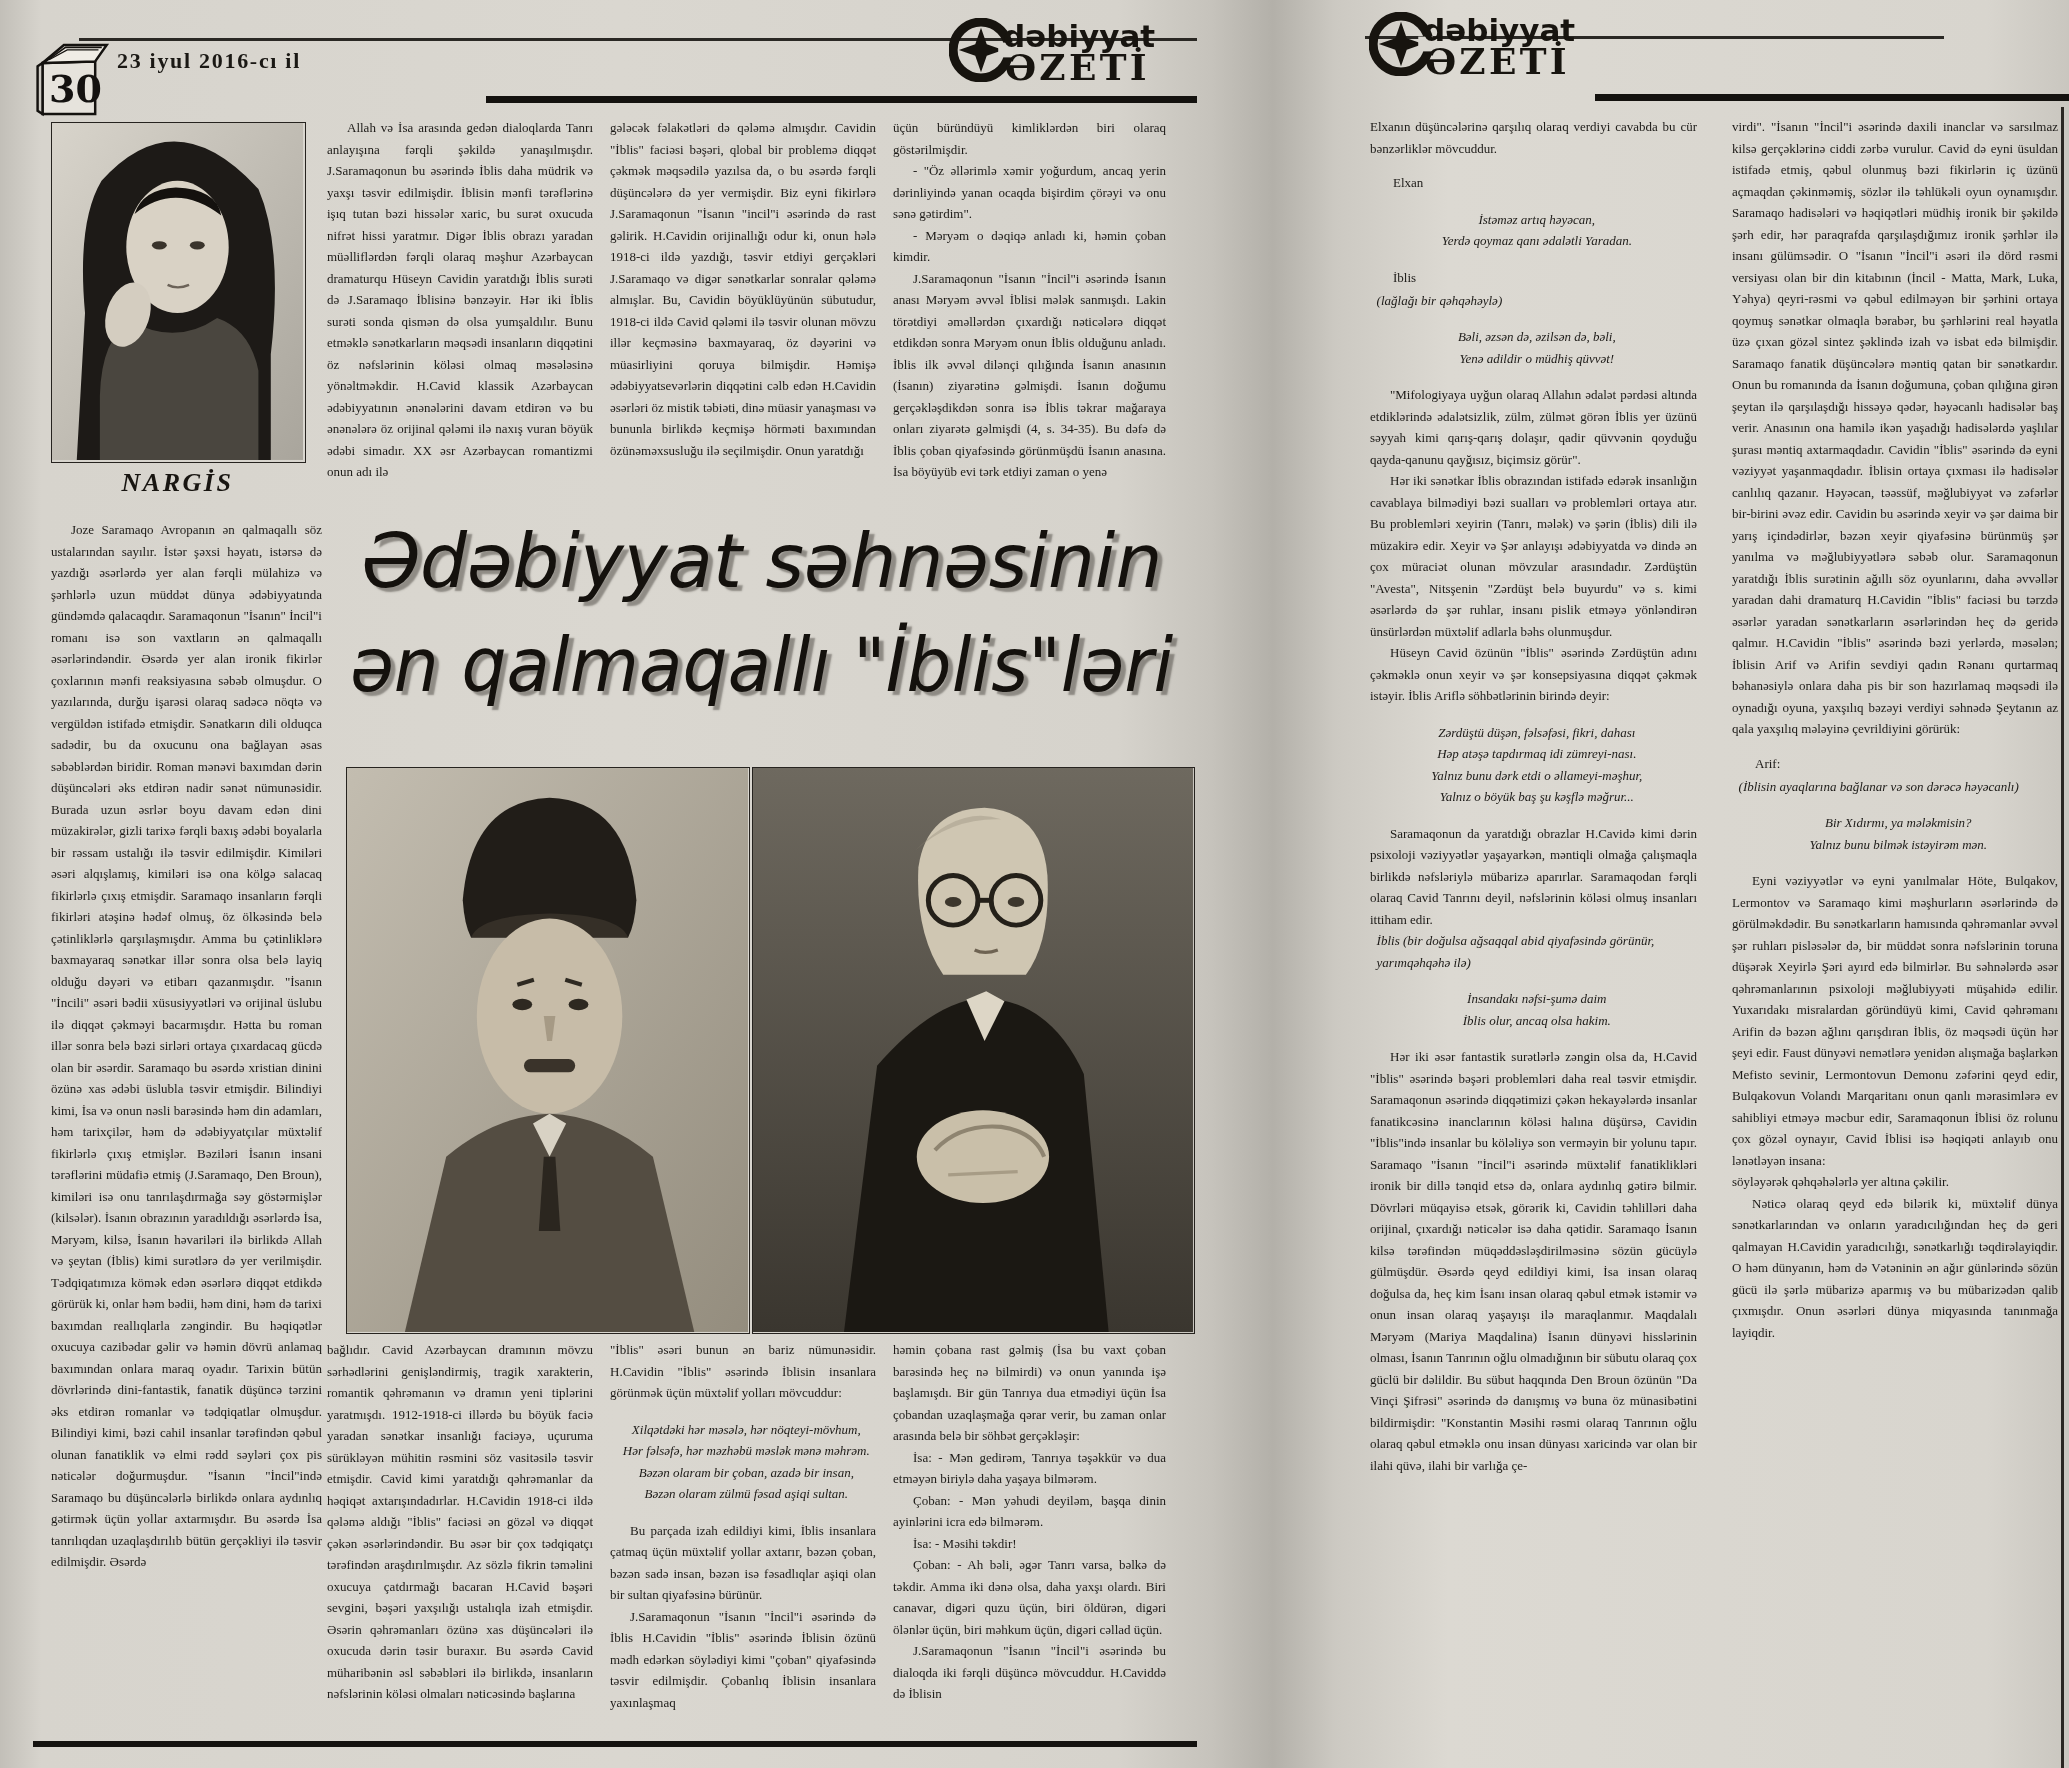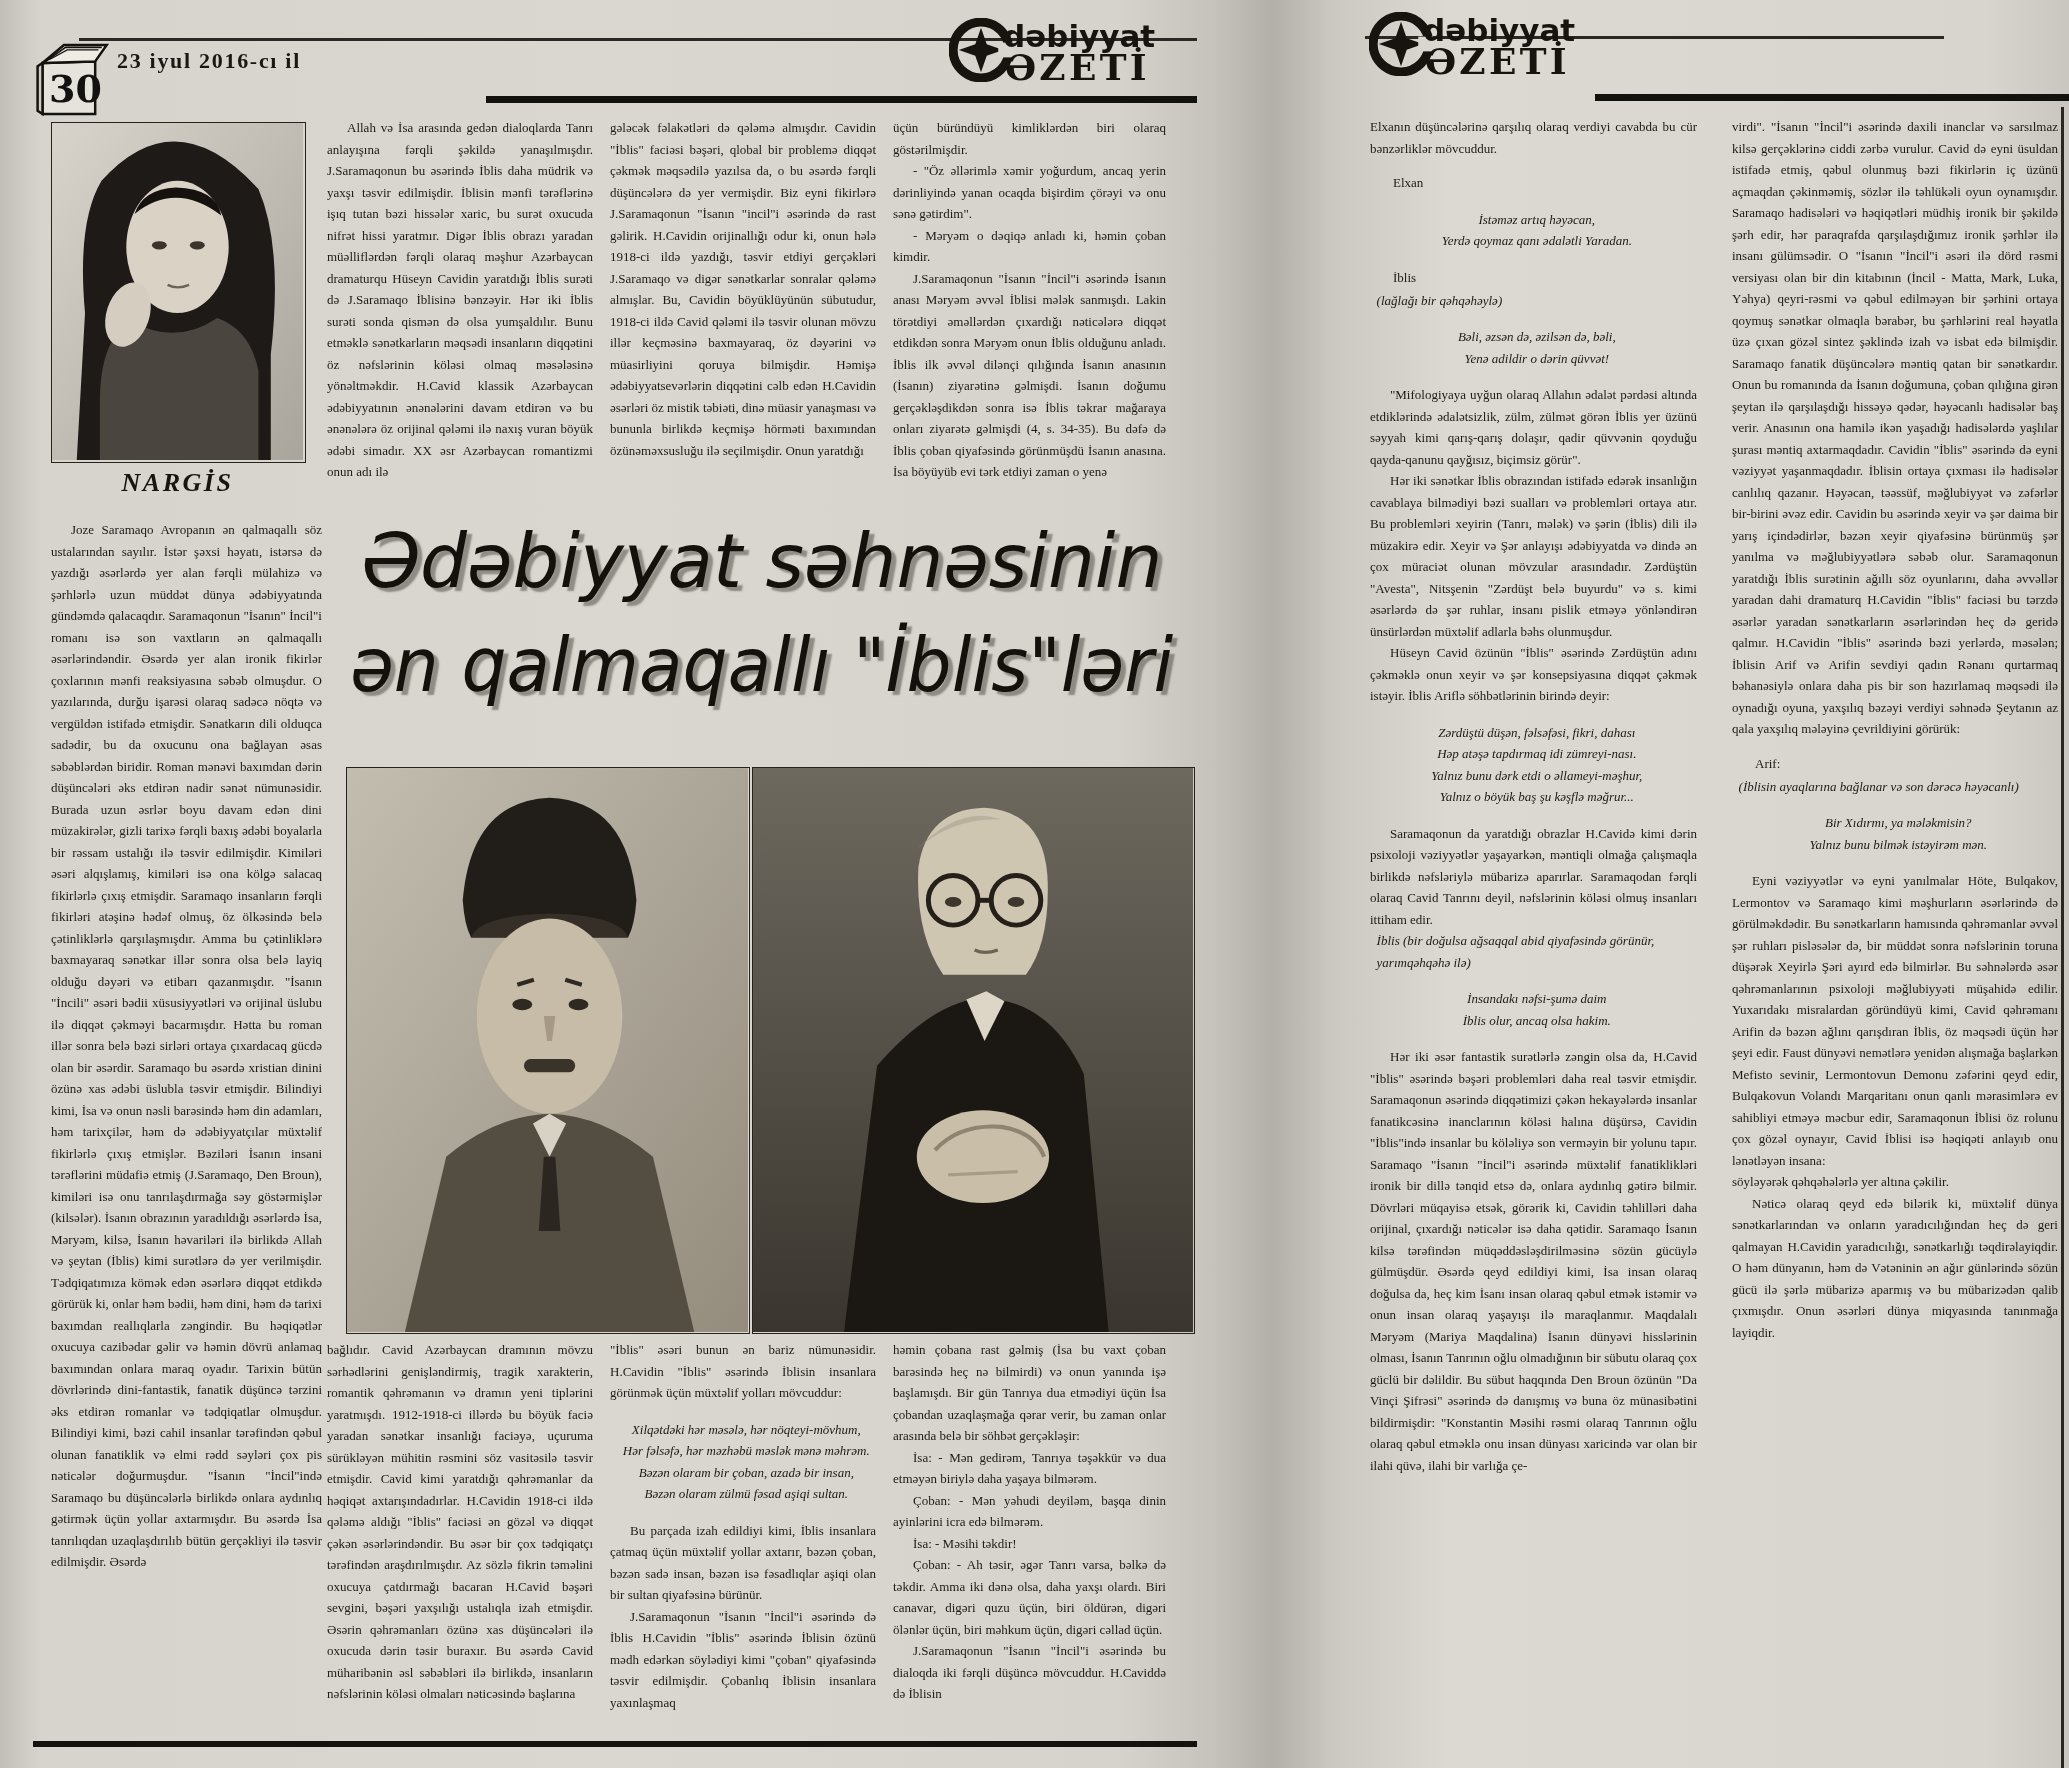--- a/index.html
+++ b/index.html
@@ -195,35 +195,35 @@
 Bəzən olaram bir çoban, azadə bir insan,
 Bəzən olaram zülmü fəsad aşiqi sultan.</p>
       <p class="blk-p">Bu parçada izah edildiyi kimi, İblis insanlara çatmaq üçün müxtəlif yollar axtarır, bəzən çoban, bəzən sadə insan, bəzən isə fəsadlıqlar aşiqi olan bir sultan qiyafəsinə bürünür.</p>
       <p class="blk-p">J.Saramaqonun "İsanın "İncil"i əsərində də İblis H.Cavidin "İblis" əsərində İblisin özünü mədh edərkən söylədiyi kimi "çoban" qiyafəsində təsvir edilmişdir. Çobanlıq İblisin insanlara yaxınlaşmaq</p>
     </div>
   <div class="txt" style="left:893px;top:1339px;width:273px;height:400px;">
       <p class="blk-pc">həmin çobana rast gəlmiş (İsa bu vaxt çoban barəsində heç nə bilmirdi) və onun yanında işə başlamışdı. Bir gün Tanrıya dua etmədiyi üçün İsa çobandan uzaqlaşmağa qərar verir, bu zaman onlar arasında belə bir söhbət gerçəkləşir:</p>
       <p class="blk-p">İsa: - Mən gedirəm, Tanrıya təşəkkür və dua etməyən biriylə daha yaşaya bilmərəm.</p>
       <p class="blk-p">Çoban: - Mən yəhudi deyiləm, başqa dinin ayinlərini icra edə bilmərəm.</p>
       <p class="blk-p">İsa: - Məsihi təkdir!</p>
-      <p class="blk-p">Çoban: - Ah təsir, əgər Tanrı varsa, bəlkə də təkdir. Amma iki dənə olsa, daha yaxşı olardı. Biri canavar, digəri quzu üçün, biri öldürən, digəri ölənlər üçün, biri məhkum üçün, digəri cəllad üçün.</p>
+      <p class="blk-p">Çoban: - Ah bəli, əgər Tanrı varsa, bəlkə də təkdir. Amma iki dənə olsa, daha yaxşı olardı. Biri canavar, digəri quzu üçün, biri öldürən, digəri ölənlər üçün, biri məhkum üçün, digəri cəllad üçün.</p>
       <p class="blk-p">J.Saramaqonun "İsanın "İncil"i əsərində bu dialoqda iki fərqli düşüncə mövcuddur. H.Caviddə də İblisin</p>
     </div>
 
   <div class="rule" style="left:33px;top:1741px;width:1164px;height:5.8px;"></div>
 
   <div class="txt" style="left:1370px;top:116px;width:327px;height:1632px;">
       <p class="blk-pc">Elxanın düşüncələrinə qarşılıq olaraq verdiyi cavabda bu cür bənzərliklər mövcuddur.</p>
       <p class="blk-lbl">Elxan</p>
       <p class="blk-v">İstəməz artıq həyəcan,
 Yerdə qoymaz qanı ədalətli Yaradan.</p>
       <p class="blk-lbl">İblis</p>
       <p class="blk-stage">(lağlağı bir qəhqəhəylə)</p>
       <p class="blk-v">Bəli, əzsən də, əzilsən də, bəli,
-Yenə adildir o dərin qüvvət!</p>
+Yenə adildir o müdhiş qüvvət!</p>
       <p class="blk-p">"Mifologiyaya uyğun olaraq Allahın ədalət pərdəsi altında etdiklərində ədalətsizlik, zülm, zülmət görən İblis yer üzünü səyyah kimi qarış-qarış dolaşır, qadir qüvvənin qoyduğu qayda-qanunu qayğısız, biçimsiz görür".</p>
       <p class="blk-p">Hər iki sənətkar İblis obrazından istifadə edərək insanlığın cavablaya bilmədiyi bəzi sualları və problemləri ortaya atır. Bu problemləri xeyirin (Tanrı, mələk) və şərin (İblis) dili ilə müzakirə edir. Xeyir və Şər anlayışı ədəbiyyatda və dində ən çox müraciət olunan mövzular arasındadır. Zərdüştün "Avesta", Nitsşenin "Zərdüşt belə buyurdu" və s. kimi əsərlərdə də şər ruhlar, insanı pislik etməyə yönləndirən ünsürlərdən müxtəlif adlarla bəhs olunmuşdur.</p>
       <p class="blk-p">Hüseyn Cavid özünün "İblis" əsərində Zərdüştün adını çəkməklə onun xeyir və şər konsepsiyasına diqqət çəkmək istəyir. İblis Ariflə söhbətlərinin birində deyir:</p>
       <p class="blk-v">Zərdüştü düşən, fəlsəfəsi, fikri, dahası
 Həp atəşə tapdırmaq idi zümreyi-nası.
 Yalnız bunu dərk etdi o əllameyi-məşhur,
 Yalnız o böyük baş şu kəşflə məğrur...</p>
       <p class="blk-p">Saramaqonun da yaratdığı obrazlar H.Cavidə kimi dərin psixoloji vəziyyətlər yaşayarkən, məntiqli olmağa çalışmaqla birlikdə nəfsləriylə mübarizə aparırlar. Saramaqodan fərqli olaraq Cavid Tanrını deyil, nəfslərinin köləsi olmuş insanları ittiham edir.</p>
       <p class="blk-stage">İblis (bir doğulsa ağsaqqal abid qiyafəsində görünür, yarımqəhqəhə ilə)</p>
       <p class="blk-v">İnsandakı nəfsi-şumə daim

